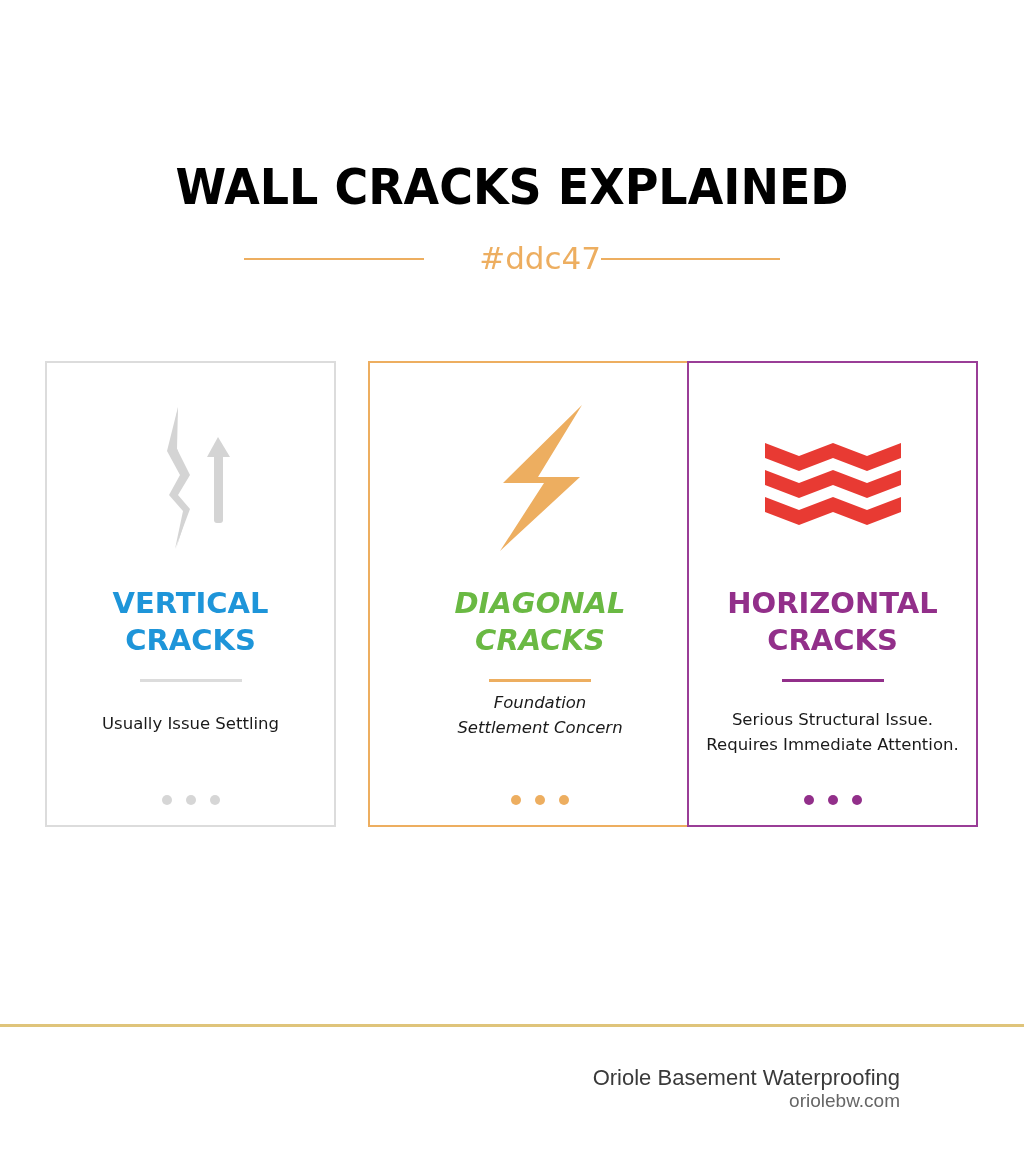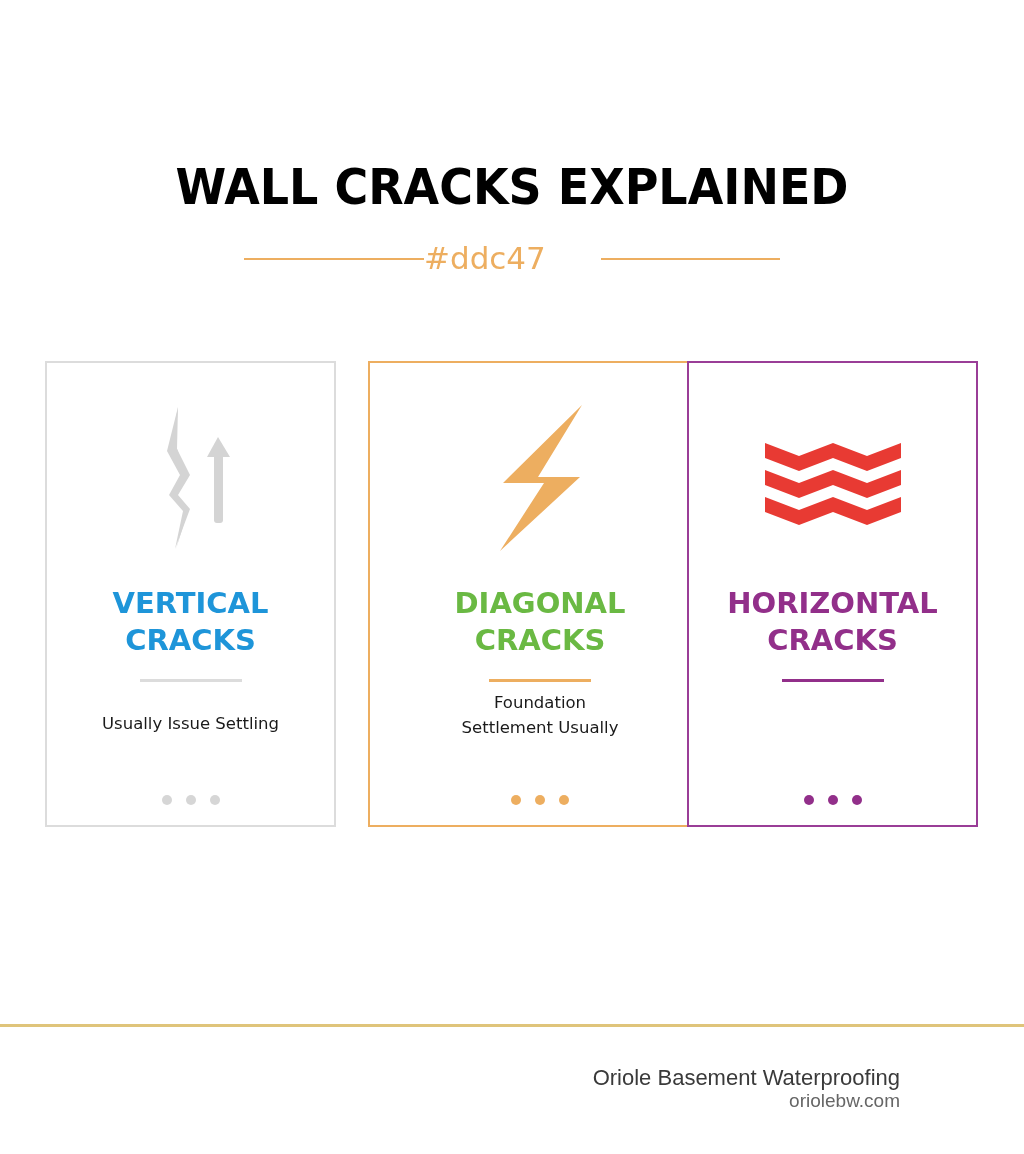--- a/index.html
+++ b/index.html
@@ -12,29 +12,29 @@
       font-family: "DejaVu Sans", sans-serif; font-weight: bold; font-size: 50px; letter-spacing: 0px;
       color: #000; transform: scaleX(0.92);
     }
     .subtitle-row {
       position: absolute; top: 238px; left: 0; width: 1024px; height: 44px;
     }
     .subtitle-line { position: absolute; top: 20px; height: 2px; background: #edae60; }
     .subtitle-line.left { left: 244px; width: 180px; }
     .subtitle-line.right { left: 601px; width: 179px; }
     .subtitle {
-      position: absolute; left: 424px; width: 177px; top: 2px; text-align: left;
+      position: absolute; left: 424px; width: 177px; top: 2px; text-align: right;
       font-family: "DejaVu Sans", sans-serif; font-size: 31px; color: #edae60;
     }
     .card {
       position: absolute; top: 361px; height: 466px; box-sizing: border-box; background: #fff;
       border: 2px solid #ddd;
     }
     .card.c1 { left: 45px; width: 291px; border-color: #dcdcdc; }
-    .card.c2 { left: 368px; width: 344px; border-color: #edae60; }
+    .card.c2 { left: 368px; width: 344px; border-color: #edae60; font-style: italic; }
     .card.c3 { left: 687px; width: 291px; border-color: #9a3d97; padding-left: 36px; }
     .card .icon { position: absolute; left: 0; width: 100%; top: 40px; height: 150px; }
     .card .icon svg { display: block; margin: 0 auto; }
     .card .heading {
       position: absolute; left: 0; width: 100%; top: 222px; text-align: center;
       font-family: "DejaVu Sans", sans-serif; font-weight: bold; font-size: 29px; line-height: 37px;
     }
     .card .rule { position: absolute; top: 316px; height: 3px; left: 50%; width: 102px; margin-left: -51px; }
     .card .desc {
       position: absolute; left: 0; width: 100%; text-align: center;
@@ -91,21 +91,21 @@
       <polygon points="186,2 107,80 148,80 104,148 184,74 142,74" fill="#edae60"></polygon>
     </svg>
   </div>
   <div class="heading" style="color:#6ab943">
     <div>DIAGONAL</div>
     <div>CRACKS</div>
   </div>
   <div class="rule" style="background:#edae60"></div>
   <div class="desc" style="top:327px">
     <div>Foundation</div>
-    <div>Settlement Usually</div>
+    <div>Settlement Concern</div>
   </div>
   <div class="dots">
     <span class="dot" style="background:#edae60"></span><span class="dot" style="background:#edae60"></span><span class="dot" style="background:#edae60"></span>
   </div>
 </div>
 
 <div class="card c3">
   <div class="icon">
     <svg width="291" height="150" viewBox="0 0 291 150">
       <g fill="#e83a33">
@@ -113,20 +113,24 @@
         <polygon points="76,67 110,80 144,67 178,80 212,67 212,82 178,95 144,82 110,95 76,82"></polygon>
         <polygon points="76,94 110,107 144,94 178,107 212,94 212,109 178,122 144,109 110,122 76,109"></polygon>
       </g>
     </svg>
   </div>
   <div class="heading" style="color:#922f8a">
     <div>HORIZONTAL</div>
     <div>CRACKS</div>
   </div>
   <div class="rule" style="background:#922f8a"></div>
+  <div class="desc" style="top:344px">
+    <div>Serious Structural Issue.</div>
+    <div>Requires Immediate Attention.</div>
+  </div>
   <div class="dots">
     <span class="dot" style="background:#922f8a"></span><span class="dot" style="background:#922f8a"></span><span class="dot" style="background:#922f8a"></span>
   </div>
 </div>
 
 <div class="footer-rule"></div>
 <div class="brand">Oriole Basement Waterproofing</div>
 <div class="url">oriolebw.com</div>
 
 </body></html>

